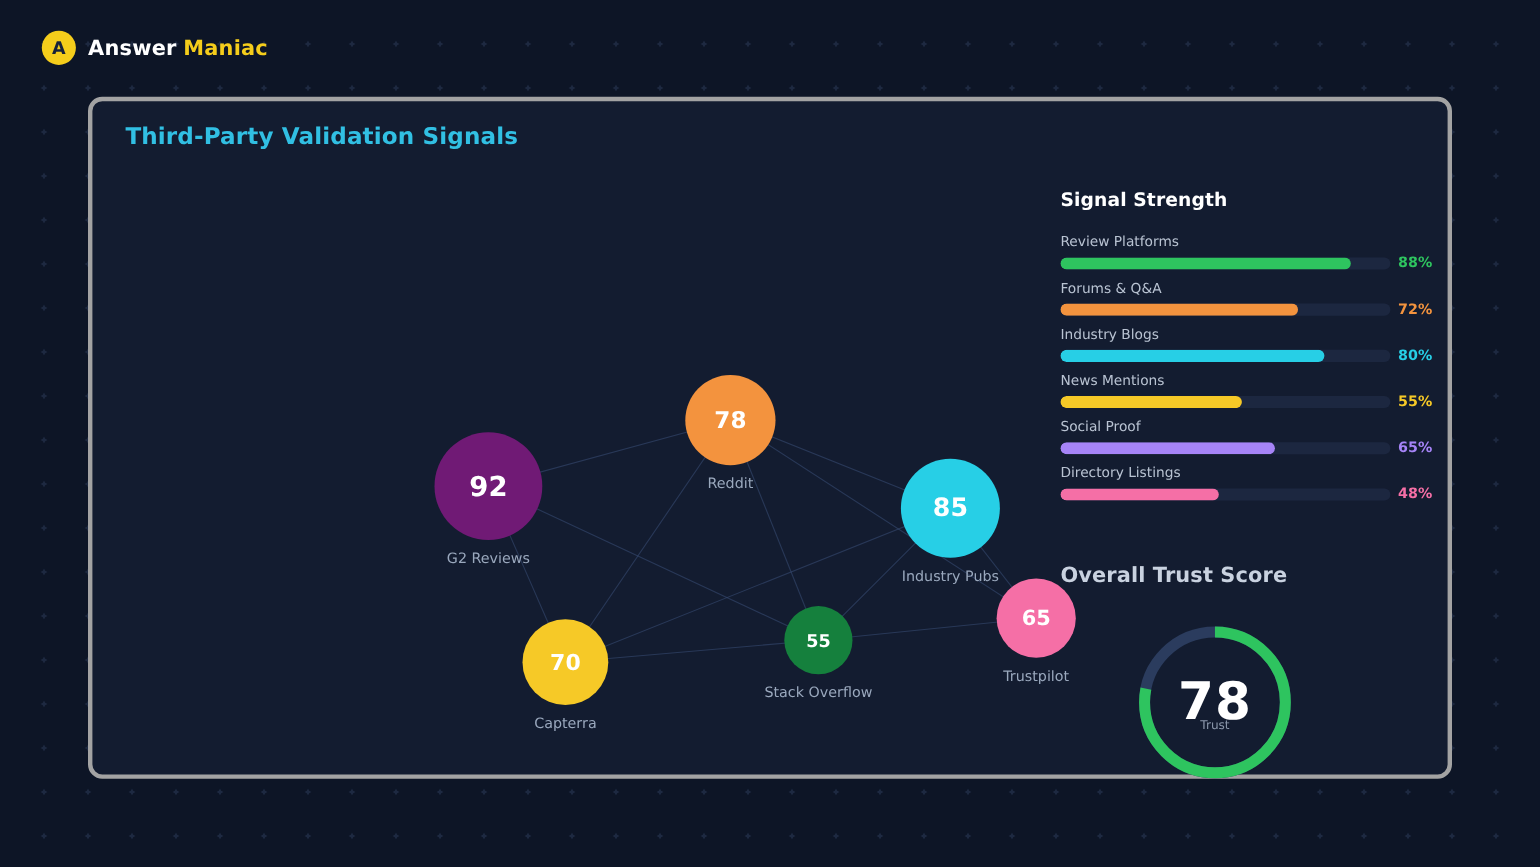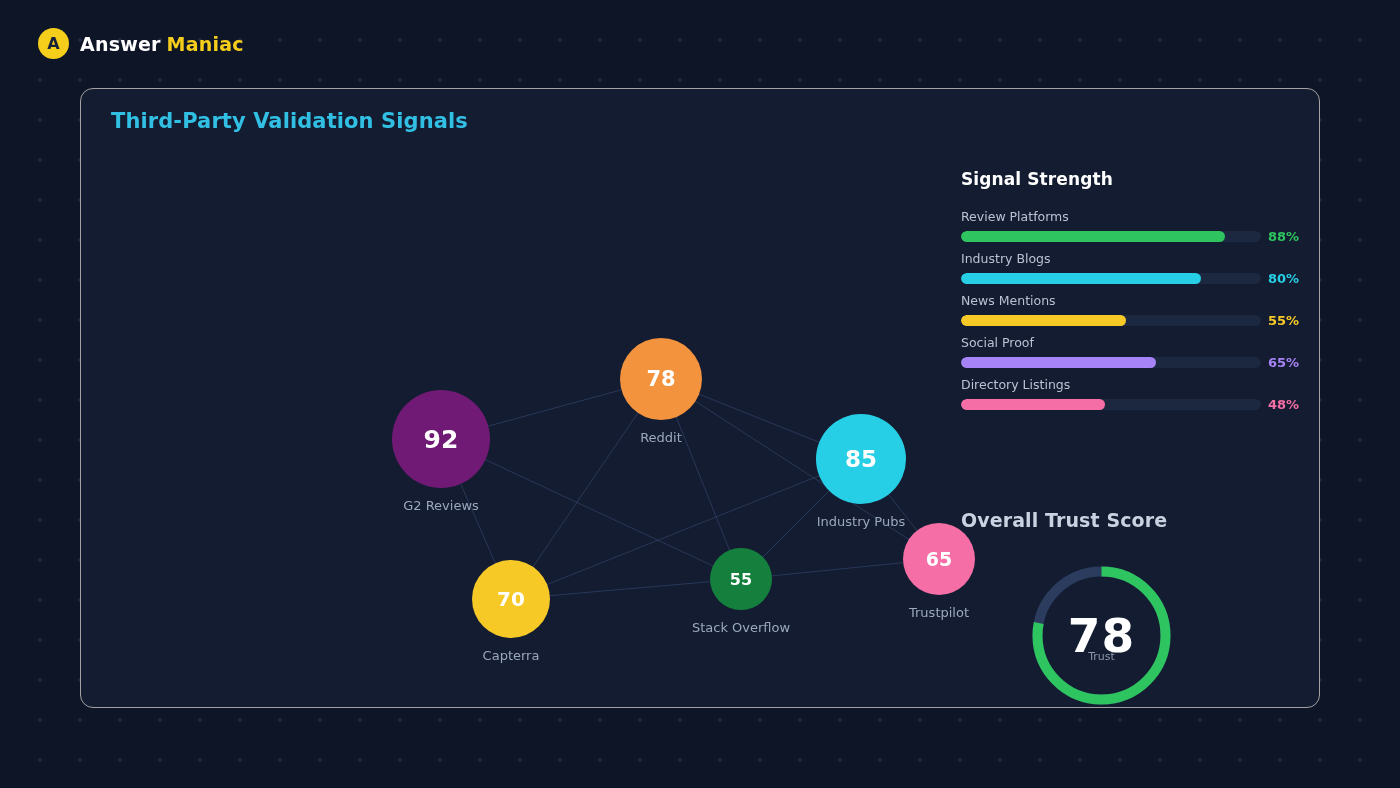--- a/index.html
+++ b/index.html
@@ -62,21 +62,21 @@
   }
 
   
   #panel {
     position: absolute;
     left: 80px;
     top: 88px;
     width: 1240px;
     height: 620px;
     background: #131c30;
-    border: 1px solid #a3a3a3;
+    border: 4px solid #a3a3a3;
     border-radius: 13px;
     box-sizing: border-box;
     z-index: 2;
   }
   #panel-title {
     position: absolute;
     left: 30px;
     top: 20px;
     font-size: 21px;
     font-weight: bold;
@@ -930,20 +930,29 @@
         <div class="signal-row">
           <div class="signal-name">Review Platforms</div>
           <div class="signal-bar-wrap">
             <div class="signal-track">
               <div class="signal-fill" style="width: 88%; background: rgb(46, 196, 95);"></div>
             </div>
             <div class="signal-pct" style="color: rgb(46, 196, 95);">88%</div>
           </div>
         </div>
         <div class="signal-row">
+          <div class="signal-name">Forums &amp; Q&amp;A</div>
+          <div class="signal-bar-wrap">
+            <div class="signal-track">
+              <div class="signal-fill" style="width: 72%; background: rgb(243, 147, 62);"></div>
+            </div>
+            <div class="signal-pct" style="color: rgb(243, 147, 62);">72%</div>
+          </div>
+        </div>
+        <div class="signal-row">
           <div class="signal-name">Industry Blogs</div>
           <div class="signal-bar-wrap">
             <div class="signal-track">
               <div class="signal-fill" style="width: 80%; background: rgb(39, 207, 230);"></div>
             </div>
             <div class="signal-pct" style="color: rgb(39, 207, 230);">80%</div>
           </div>
         </div>
         <div class="signal-row">
           <div class="signal-name">News Mentions</div>

